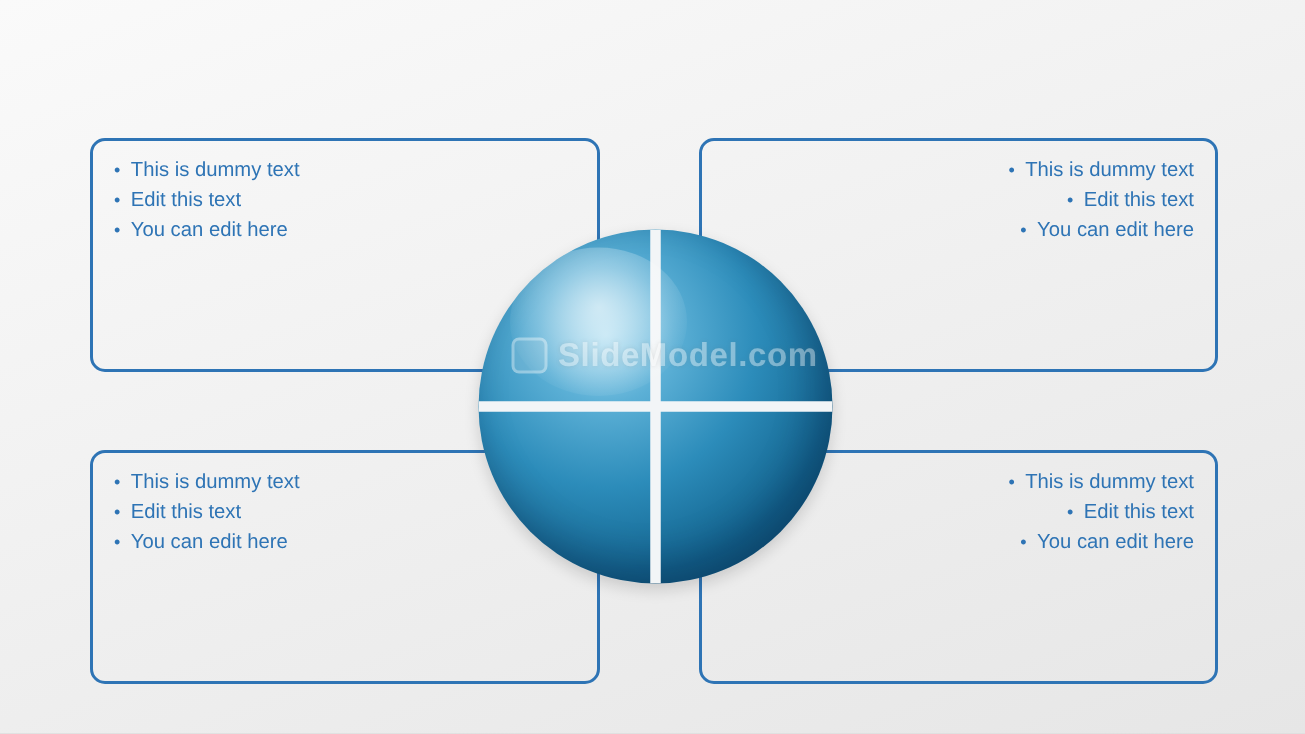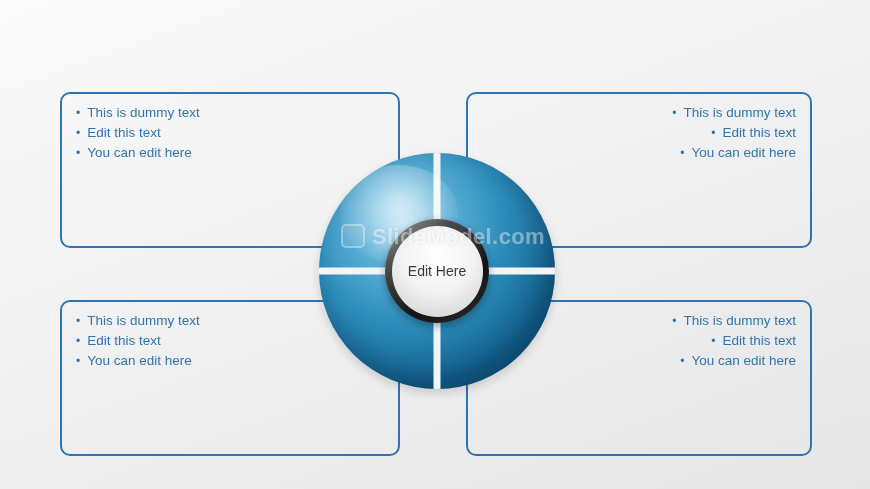--- a/index.html
+++ b/index.html
@@ -111,21 +111,21 @@
     font-size: 14px;
     color: #3a3a3a;
   }
 
   
   .watermark {
     position: absolute;
     left: 341px;
     top: 224px;
     display: flex;
-    align-items: flex-start;
+    align-items: center;
     gap: 7px;
     z-index: 6;
     opacity: 0.5;
     pointer-events: none;
   }
   .wm-logo {
     width: 24px;
     height: 24px;
     border-radius: 5px;
     border: 2px solid rgba(255,255,255,0.75);
@@ -212,24 +212,19 @@
       </li>
     </ul>
   </div>
 
   <div class="sphere">
     <div class="divider v"></div>
     <div class="divider h"></div>
     <div class="gloss"></div>
   </div>
 
-  <div class="center-btn">
-    <div class="inner">
-      <span>Edit Here</span>
-    </div>
-  </div>
 
   <div class="watermark">
     <span class="wm-logo"></span>
     <span class="wm-text">SlideModel.com</span>
   </div>
 
 </div>
 
 </body></html>

